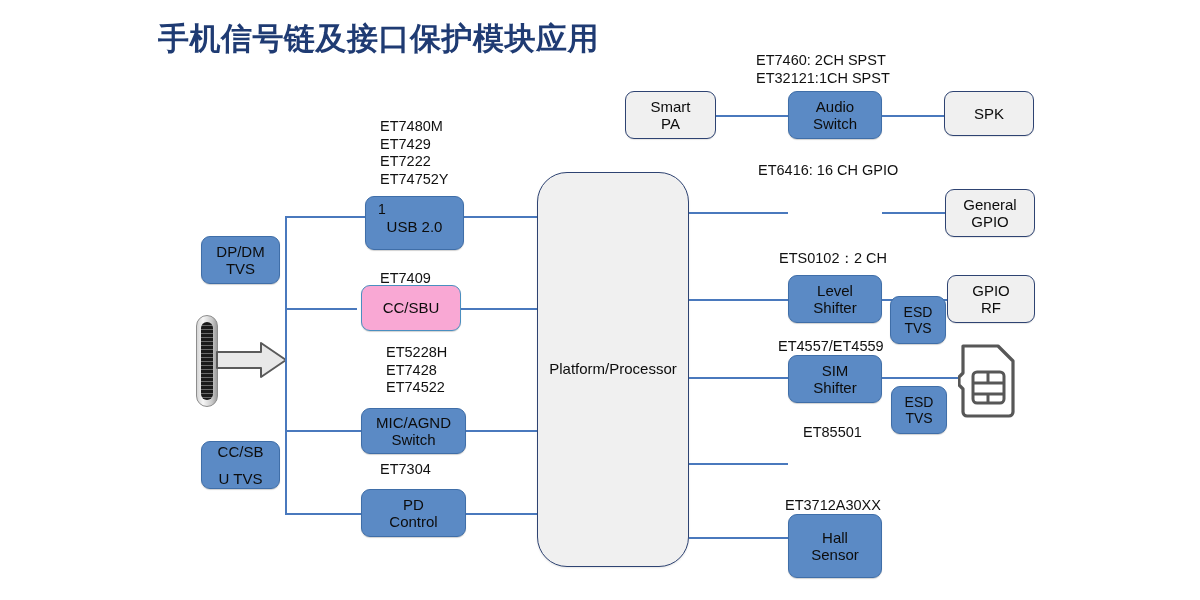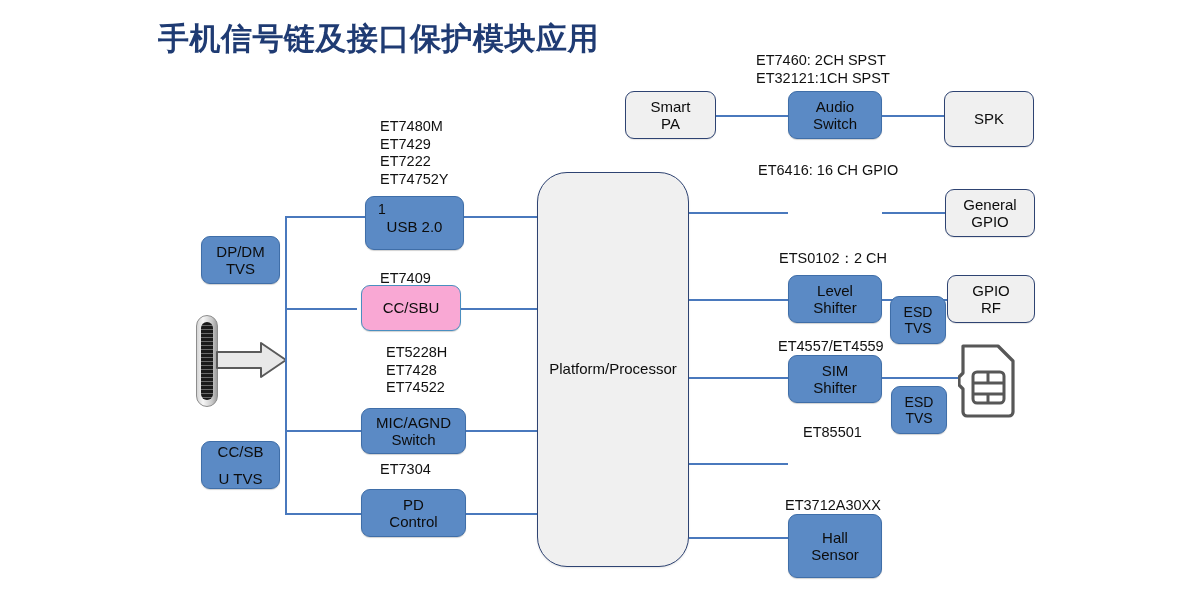--- a/index.html
+++ b/index.html
@@ -147,21 +147,21 @@
     <span class="ln">PA</span>
   </div>
   <div class="h" style="left:716px;top:115px;width:72px;"></div>
 
   <div class="box blue" style="left:788px;top:91px;width:94px;height:48px;">
     <span class="ln">Audio</span>
     <span class="ln">Switch</span>
   </div>
   <div class="h" style="left:882px;top:115px;width:62px;"></div>
 
-  <div class="box grey" style="left:944px;top:91px;width:90px;height:56px;">
+  <div class="box grey" style="left:944px;top:91px;width:90px;height:45px;">
     <span class="ln">SPK</span>
   </div>
 
   <div class="cap" style="left:758px;top:162px;">ET6416: 16 CH GPIO</div>
   <div class="h" style="left:689px;top:212px;width:99px;"></div>
   <div class="h" style="left:882px;top:212px;width:63px;"></div>
   <div class="box grey" style="left:945px;top:189px;width:90px;height:48px;">
     <span class="ln">General</span>
     <span class="ln">GPIO</span>
   </div>

